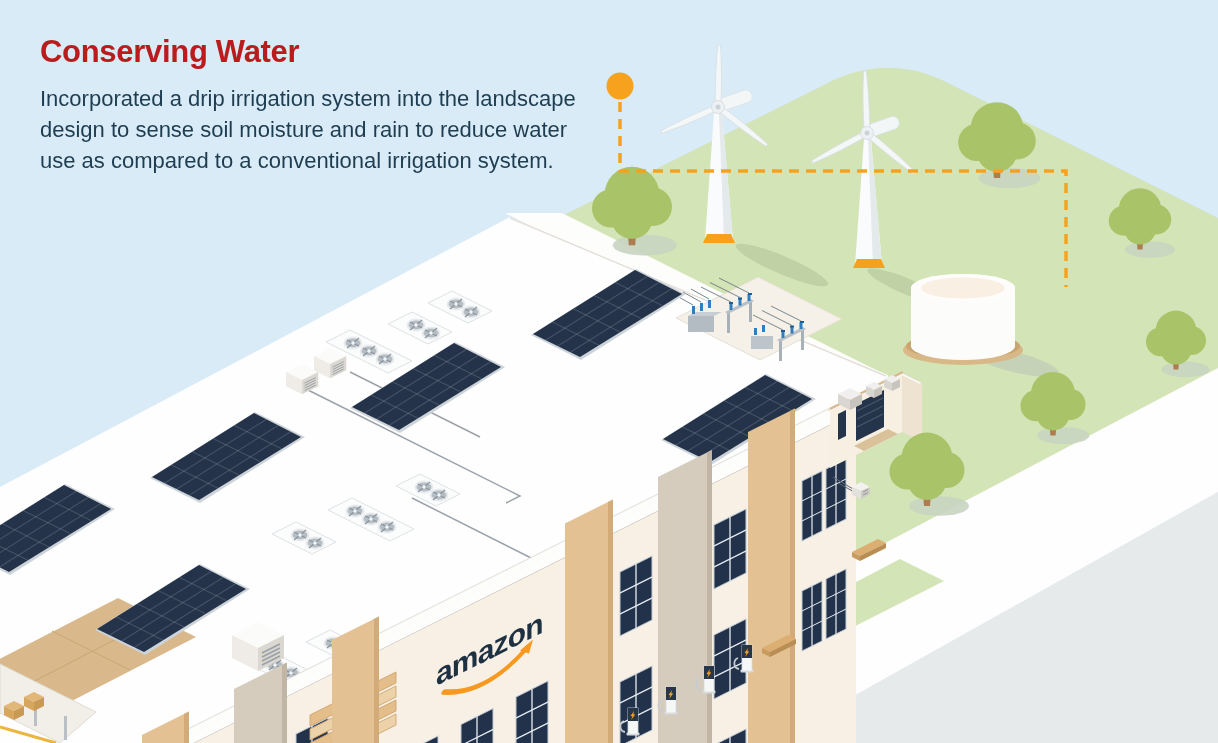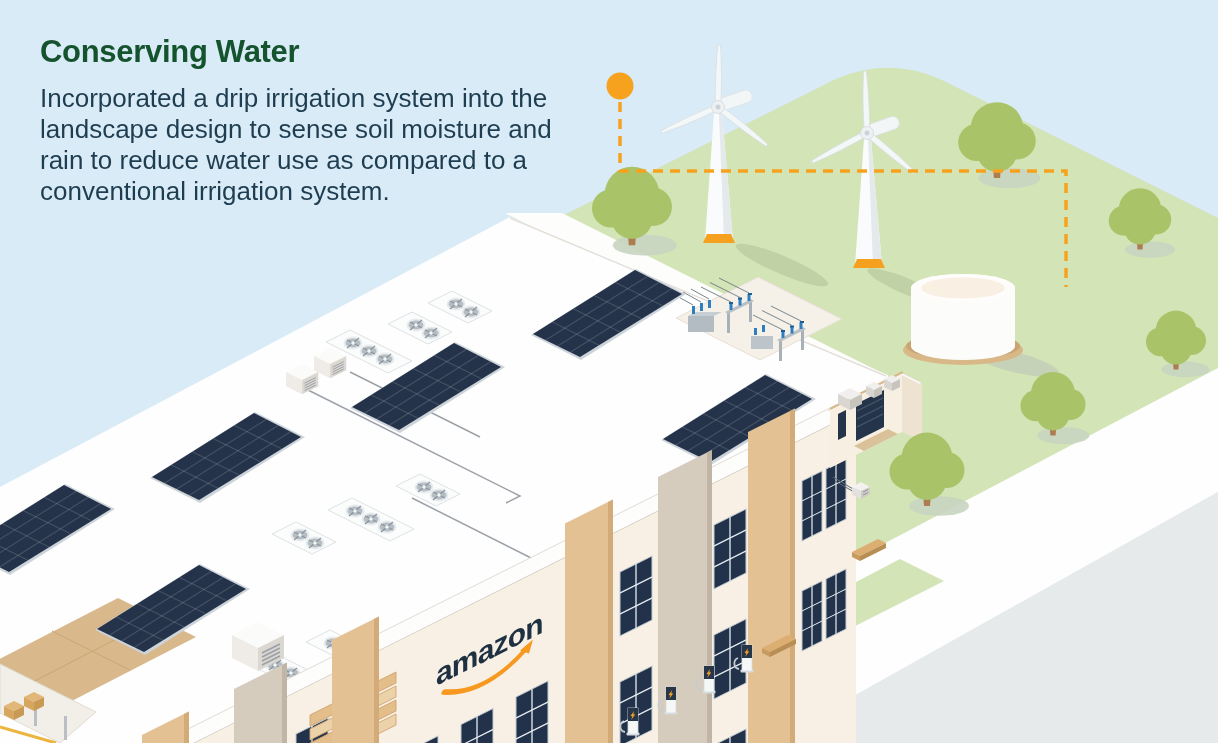--- a/index.html
+++ b/index.html
@@ -1,21 +1,21 @@
 <!DOCTYPE html>
 <html><head>
 <meta charset="utf-8">
 <style>
   html,body{margin:0;padding:0;background:#e9eef2;}
   .stage{position:relative;width:1218px;height:743px;overflow:hidden;background:#d9ebf7;
          font-family:"Liberation Sans",sans-serif;}
   .stage svg{position:absolute;left:0;top:0;}
   .header{position:absolute;left:40px;top:34px;width:560px;color:#1c3a4c;z-index:5;}
-  .header h1{margin:0;font-size:31px;font-weight:bold;letter-spacing:-0.3px;color:#14532d;}
-  .header p{margin:13px 0 0 0;font-size:26px;line-height:31px;width:548px;color:#1e3d50;}
+  .header h1{margin:0;font-size:31px;font-weight:bold;letter-spacing:-0.3px;color:#b91c1c;}
+  .header p{margin:13px 0 0 0;font-size:22px;line-height:31px;width:548px;color:#1e3d50;}
   .logo-text{font-size:30px;font-weight:bold;letter-spacing:-0.8px;fill:#1d3142;}
 </style>
 </head>
 <body>
 
 <div class="stage">
 
   <svg width="1218" height="743" viewBox="0 0 1218 743">
     <defs>
 

